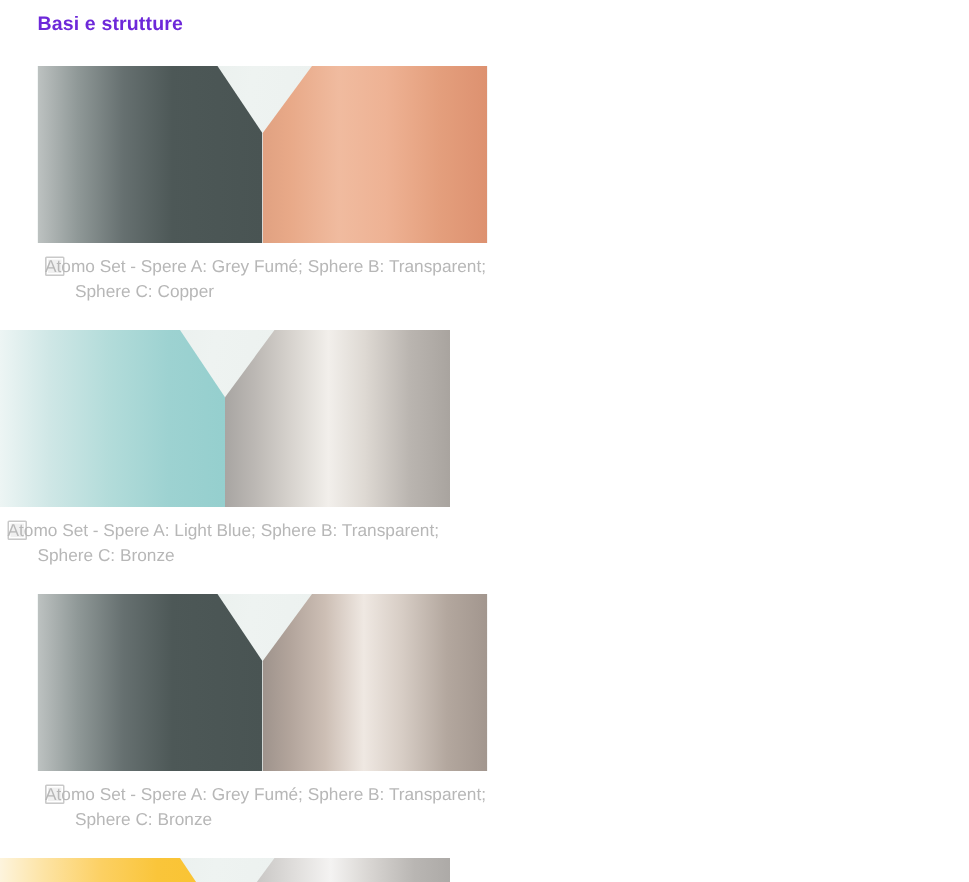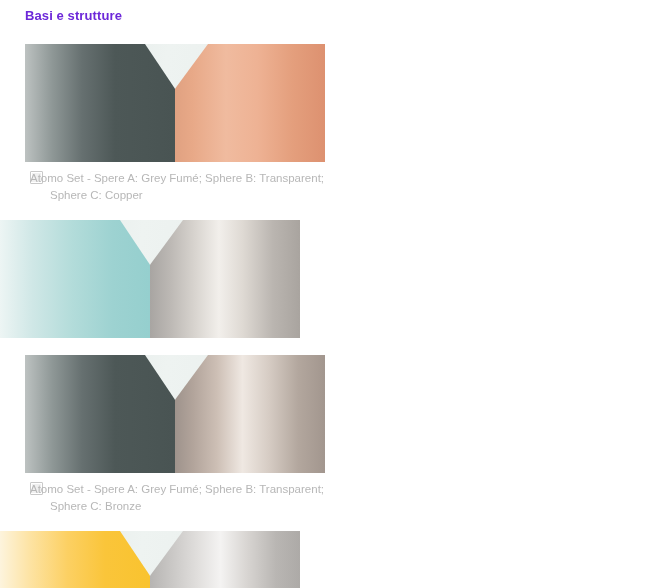--- a/index.html
+++ b/index.html
@@ -152,20 +152,24 @@
         <span class="caption-text">Atomo Set - Spere A: Grey Fumé; Sphere B: Transparent; Sphere C: Copper</span>
       </div>
     </div>
 
     <div class="cell col2">
       <div class="swatch">
         <div class="backdrop bd-transparent"></div>
         <div class="left-block lb-lightblue"></div>
         <div class="right-block rb-bronze-cool"></div>
       </div>
+      <div class="caption">
+        <span class="checkbox"></span>
+        <span class="caption-text">Atomo Set - Spere A: Light Blue; Sphere B: Transparent; Sphere C: Bronze</span>
+      </div>
     </div>
 
     <div class="cell">
       <div class="swatch">
         <div class="backdrop bd-transparent"></div>
         <div class="left-block lb-greyfume"></div>
         <div class="right-block rb-bronze"></div>
       </div>
       <div class="caption">
         <span class="checkbox"></span>

